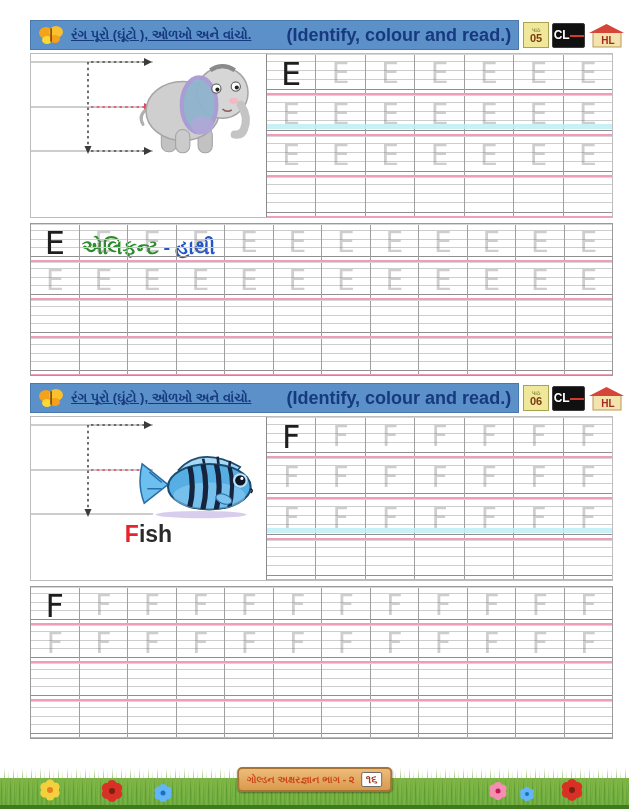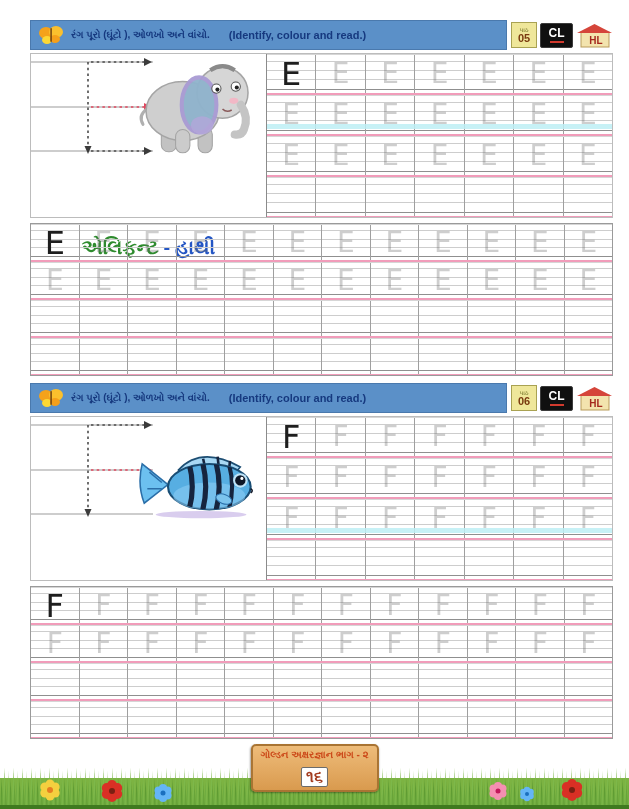--- a/index.html
+++ b/index.html
@@ -5,29 +5,29 @@
   html,body{margin:0;padding:0;}
   body{font-family:"Liberation Sans",sans-serif;background:#fff;}
   .page{position:relative;width:629px;height:809px;background:#fff;overflow:hidden;}
   .content{position:absolute;left:30px;top:20px;width:583px;}
 
   
   .section{margin-bottom:7px;}
   .section-header{height:30px;display:flex;align-items:center;gap:4px;}
   .hdr-bar{flex:1;height:30px;box-sizing:border-box;background:var(--header-bar);
     border:1px solid #4a79ad;display:flex;align-items:center;gap:7px;padding:0 7px;}
-  .hdr-guj{color:var(--header-text);font-weight:bold;font-size:10px;white-space:nowrap;}
-  .hdr-eng{color:var(--header-text);font-weight:bold;font-size:11px;white-space:nowrap;margin-left:12px;}
+  .hdr-guj{color:var(--header-text);font-weight:bold;font-size:13px;white-space:nowrap;text-decoration:underline;}
+  .hdr-eng{color:var(--header-text);font-weight:bold;font-size:18px;white-space:nowrap;margin-left:28px;}
   .badges{display:flex;align-items:center;gap:3px;}
   .lesson-badge{width:26px;height:26px;background:#efe79a;border:1px solid #a9a252;
     display:flex;flex-direction:column;align-items:center;justify-content:center;line-height:1;box-sizing:border-box;}
   .lesson-label{font-size:6px;color:#6b6b1f;}
   .lesson-no{font-size:11px;font-weight:bold;color:#7a3b10;}
   .cl-badge{width:31px;height:23px;background:#101010;border:1px solid #3c3c3c;border-radius:2px;
-    display:flex;flex-direction:column;align-items:center;justify-content:center;}
+    display:flex;flex-direction:row;align-items:center;justify-content:center;}
   .cl-badge span{color:#fff;font-weight:bold;font-size:12px;line-height:1;}
   .cl-mark{width:14px;height:2px;background:#d23a2e;margin-top:2px;}
   .hl-badge{width:37px;height:27px;}
 
   
   .panels{display:flex;height:165px;border:1px solid #bcbcbc;box-sizing:border-box;margin-top:3px;background:#fff;}
   .left-panel{width:235px;position:relative;flex:none;}
   .trace-diagram{position:absolute;left:0;top:0;}
   .animal{position:absolute;}
   .animal.elephant{left:100px;top:4px;}
@@ -59,24 +59,24 @@
   .glyph{line-height:1;font-family:"DejaVu Sans",sans-serif;}
   .glyph.solid{font-size:32px;color:#1e1e1e;}
   .glyph.hint{font-size:28px;color:#6a6a6a;opacity:.32;}
 
   
   .footer-text{position:absolute;left:25px;width:580px;top:740px;text-align:center;
     color:var(--footer-green);font-size:9.5px;line-height:12px;font-weight:bold;}
   .grass{position:absolute;left:0;bottom:0;width:629px;height:45px;}
   .sign{position:absolute;left:50%;bottom:17px;transform:translateX(-50%);
     background:linear-gradient(#eebc7a,#d99a4e);border:2px solid #a97433;border-radius:5px;
-    padding:3px 8px;display:flex;align-items:center;gap:6px;z-index:5;box-shadow:0 1px 2px rgba(0,0,0,.35);flex-direction:column;}
+    padding:3px 8px;display:flex;align-items:center;gap:6px;z-index:5;box-shadow:0 1px 2px rgba(0,0,0,.35);}
   .sign-text{color:#cc4a1a;font-weight:bold;font-size:10px;white-space:nowrap;}
   .page-no{background:#fff;border:1px solid #6b6b6b;border-radius:2px;padding:0 4px;
-    font-weight:bold;font-size:16px;color:#a33c1f;}
+    font-weight:bold;font-size:11px;color:#a33c1f;}
 </style>
 </head>
 <body>
 
 <div class="page">
   <div class="content">
 
     <div class="section">
       <div class="section-header">
         <div class="hdr-bar">
@@ -399,20 +399,23 @@
               <path d="M63,17 q7,25 0,50" stroke="#16243e" stroke-width="5" fill="none"></path>
               <path d="M76,17 q7,25 0,50" stroke="#16243e" stroke-width="5" fill="none"></path>
               <path d="M89,20 q6,22 0,44" stroke="#16243e" stroke-width="4" fill="none"></path>
             </g>
             <circle cx="100" cy="36" r="7" fill="#bfe3f7"></circle>
             <circle cx="100" cy="36" r="5" fill="#0e1626"></circle>
             <circle cx="101.5" cy="34" r="1.5" fill="#fff"></circle>
             <path d="M110,44 q3,2 0,4" stroke="#0e1626" stroke-width="1.5" fill="none"></path>
             <ellipse cx="84" cy="54" rx="8" ry="4.5" fill="#7cc4ee" stroke="#2a6ea8" transform="rotate(20 84 54)"></ellipse>
           </svg>
+          <div class="word-line">
+            <span class="word-initial">F</span><span>ish</span>
+          </div>
         </div>
         <div class="trace-grid side-grid">
             <div class="band">
               <div class="cell">
                 <span class="glyph solid">F</span>
               </div>
               <div class="cell">
                 <span class="glyph hint">F</span>
               </div>
               <div class="cell">

